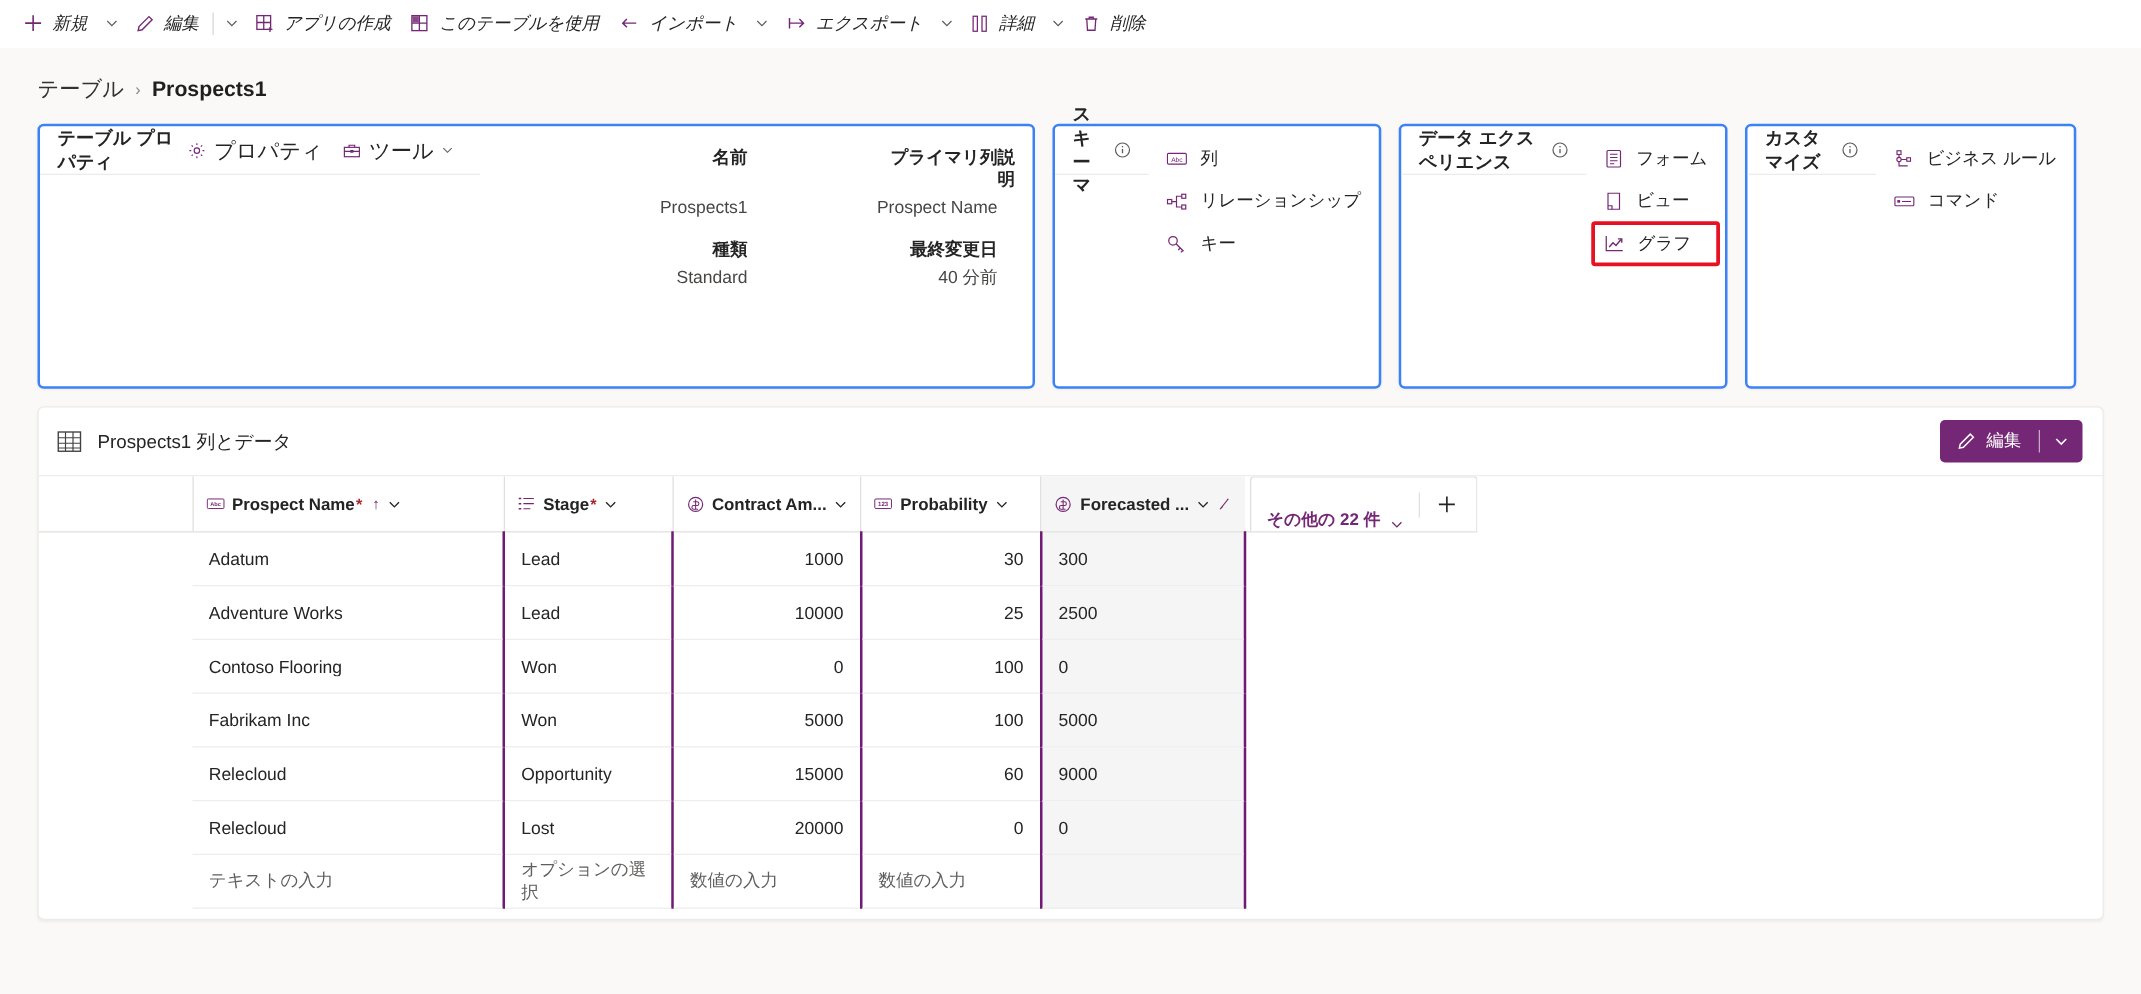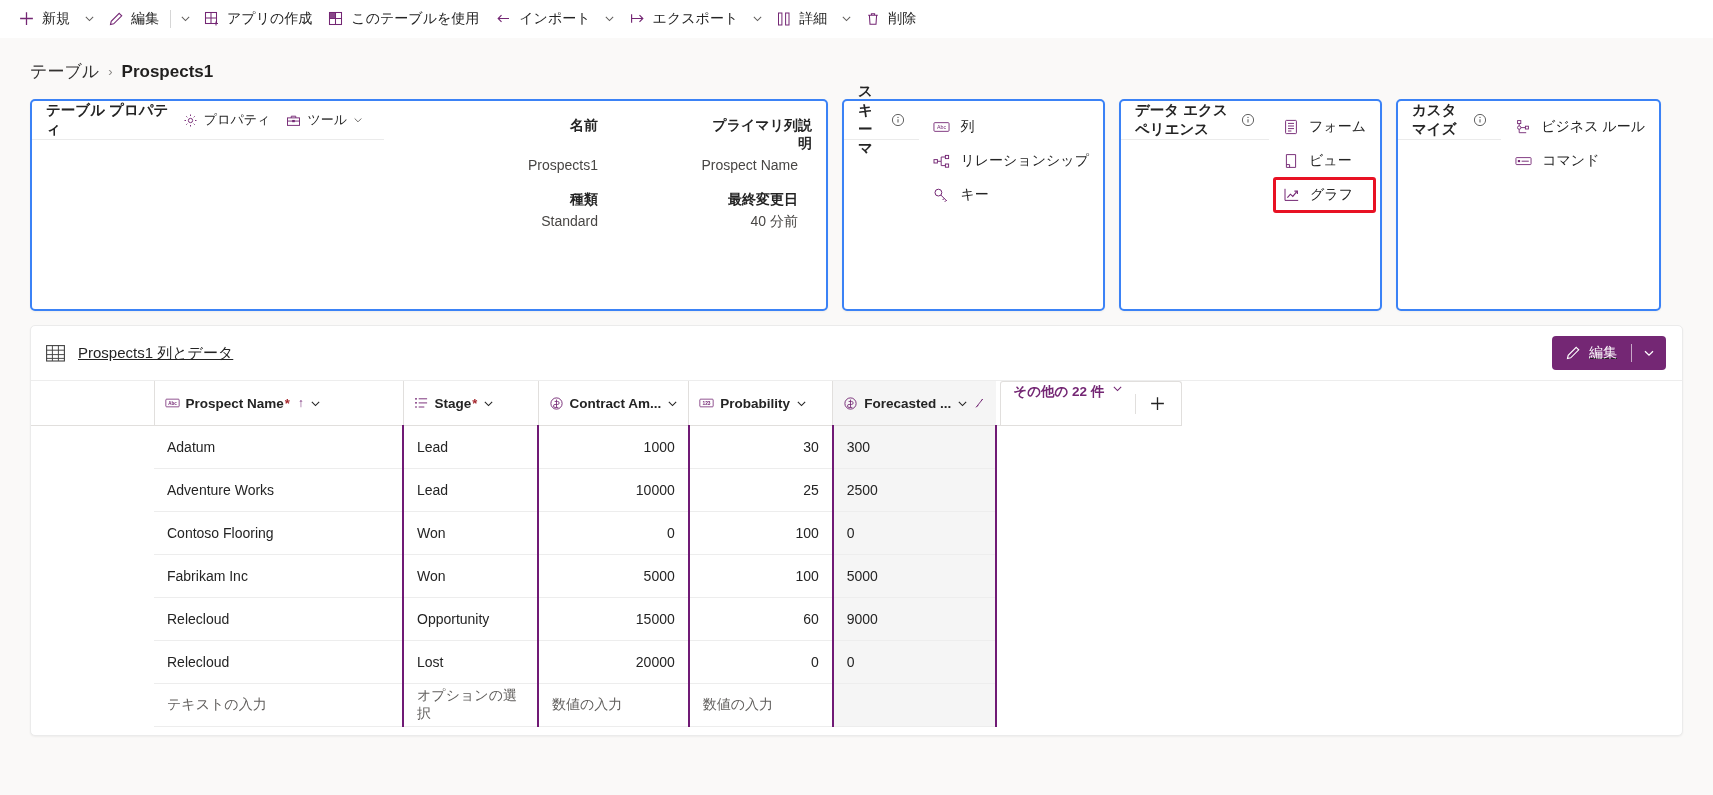--- a/index.html
+++ b/index.html
@@ -14,20 +14,21 @@
 
   
   .toolbar {
     height: 38px;
     background: #ffffff;
     display: flex;
     align-items: center;
     padding: 12px 10px;
     gap: 0px;
     border-bottom: 1px solid #fff;
+    font-style: italic;
   }
   .tb-item {
     display: flex;
     align-items: center;
     gap: 7px;
     height: 30px;
     padding: 0 8px;
     font-size: 14px;
     color: #242424;
     cursor: pointer;
@@ -86,21 +87,21 @@
     gap: 6px;
   }
   .info-i {
     width: 14px; height: 14px;
     display: inline-flex; align-items: center; justify-content: center;
     color: #5c5c5c;
   }
   .card-head-actions { display: flex; align-items: center; gap: 2px; }
   .head-btn {
     display: flex; align-items: center; gap: 6px;
-    font-size: 13px; color: #242424;
+    font-size: 17px; color: #242424;
     padding: 4px 7px; border-radius: 3px; cursor: pointer;
     white-space: nowrap;
   }
 
   .card-body { flex: 1; padding: 16px 14px 14px 14px; }
 
   
   .props-card { width: 798px; height: 212px; }
   .prop-grid {
     display: grid;
@@ -144,21 +145,20 @@
     height: 411px;
     overflow: hidden;
     display: flex;
     flex-direction: column;
   }
   .grid-head {
     height: 55px;
     display: flex; align-items: center; justify-content: space-between;
     padding: 0 16px 0 14px;
     border-bottom: 1px solid #ededed;
-    text-decoration: underline;
   }
   .grid-title {
     display: flex; align-items: center; gap: 12px;
     font-size: 15px; color: #242424;
   }
   .edit-btn {
     display: flex; align-items: center;
     background: #742774;
     color: #ffffff;
     border-radius: 4px;
@@ -210,21 +210,21 @@
   .th-more-wrap {
     display: flex; align-items: center;
     height: 44px;
     border: 1px solid #e1dfdd;
     border-bottom: none;
     border-radius: 3px 3px 0 0;
     background: #fff;
     margin-left: 4px;
   }
   .more-btn {
-    display: flex; align-items: flex-start; gap: 8px;
+    display: flex; align-items: flex-end; gap: 8px;
     padding: 0 12px; height: 42px;
     font-size: 13.5px; color: #742774; cursor: pointer; white-space: nowrap;
   }
   .vdiv { width: 1px; height: 20px; background: #e1dfdd; }
   .plus-btn {
     display: flex; align-items: center; justify-content: center;
     width: 42px; height: 42px; cursor: pointer; color: #242424;
   }
 
   .dg tbody td {

